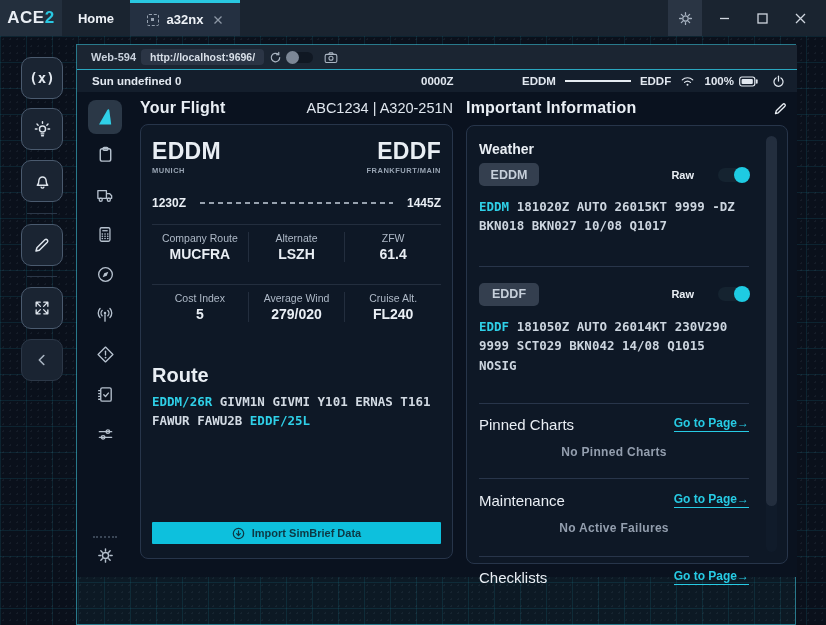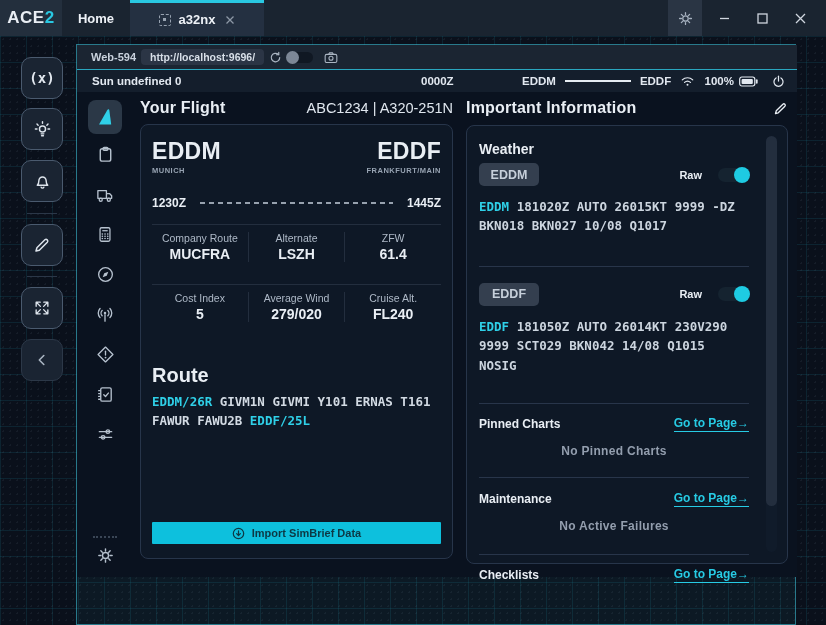--- a/index.html
+++ b/index.html
@@ -6,21 +6,21 @@
   html,body { width:826px; height:625px; overflow:hidden; }
   body { font-family:"Liberation Sans", sans-serif; background:#0a101b; color:#e9eef4; position:relative; }
   svg { display:block; }
 
   
   .titlebar { position:absolute; top:0; left:0; right:0; height:36px; background:#1a2430; display:flex; align-items:stretch; z-index:30; }
   .logo-block { width:62px; background:#232f3d; display:flex; align-items:center; justify-content:center; font-size:17px; font-weight:800; letter-spacing:.5px; }
   .logo-accent { color:#29c8e2; }
   .tab { display:flex; align-items:center; justify-content:center; font-weight:700; font-size:13px; color:#eef2f7; }
   .tab-home { width:68px; }
-  .tab-active { width:134px; background:#243041; border-top:3px solid #29c8e2; gap:8px; }
+  .tab-active { width:110px; background:#243041; border-top:3px solid #29c8e2; gap:8px; }
   .sel-icon { width:12px; height:12px; border:1.5px dashed #97a2b0; border-radius:2px; position:relative; }
   .sel-icon::after { content:""; position:absolute; left:3px; top:3px; width:3px; height:3px; background:#97a2b0; }
   .tab-close { color:#8d98a6; margin-left:2px; }
   .tb-spacer { flex:1; }
   .tb-gear { width:34px; background:#2a3544; display:flex; align-items:center; justify-content:center; color:#a7b2c0; }
   .win-controls { display:flex; align-items:center; gap:14px; padding:0 14px 0 10px; color:#cfd6df; }
   .win-btn { width:24px; height:24px; display:flex; align-items:center; justify-content:center; }
 
   
   .canvas { position:absolute; top:36px; left:0; right:0; bottom:0;
@@ -102,28 +102,28 @@
   .route-text { font-family:"DejaVu Sans Mono", monospace; font-size:12.5px; font-weight:700; color:#d2dae3; margin-top:6px; line-height:1.5; white-space:pre-wrap; }
   .cyan { color:#2fd0e8; }
   .import-btn { position:absolute; left:11px; right:11px; bottom:14px; height:22px; border-radius:1px; background:#0dc0dd;
     display:flex; align-items:center; justify-content:center; gap:7px; color:#0d3844; font-size:11px; font-weight:700; }
 
   
   .ii-heading { font-size:14px; font-weight:800; }
   .chip-row { display:flex; justify-content:space-between; align-items:center; margin-top:6px; }
   .station-chip { width:60px; height:23px; border-radius:5px; background:#343f4f; color:#c6cfda; font-size:12.5px; font-weight:700;
     display:flex; align-items:center; justify-content:center; }
-  .raw-wrap { display:flex; align-items:center; gap:16px; }
+  .raw-wrap { display:flex; align-items:center; gap:24px; }
   .raw-label { font-size:11px; font-weight:800; }
   .toggle { width:31px; height:14px; border-radius:8px; background:#152330; position:relative; }
   .toggle-knob { position:absolute; right:-1px; top:-1px; width:16px; height:16px; border-radius:50%; background:#1ecbe2; }
   .metar { font-family:"DejaVu Sans Mono", monospace; font-size:12.5px; font-weight:700; color:#ccd5df; line-height:1.55; margin-top:11px; white-space:pre-wrap; }
   .ii-div { border-top:1px solid #28354a; }
   .sec-head { display:flex; justify-content:space-between; align-items:center; }
-  .sec-title { font-size:12px; font-weight:700;text-align:right; }
+  .sec-title { font-size:15px; font-weight:400;text-align:right; }
   .goto-link { font-size:12px; font-weight:700; color:#27cbe4; border-bottom:1.5px solid #27cbe4; padding-bottom:1px; }
   .empty-text { text-align:center; font-size:12px; font-weight:700; color:#939eae; letter-spacing:.3px; }
 
   .scrollbar { position:absolute; right:10px; top:10px; bottom:11px; width:11px; border-radius:6px; background:#101b2a; }
   .scroll-thumb { position:absolute; left:0; top:0; width:11px; height:89%; border-radius:6px; background:#232e3e; }
 
   .mt12{margin-top:12px}
 </style>
 </head>
 <body>

